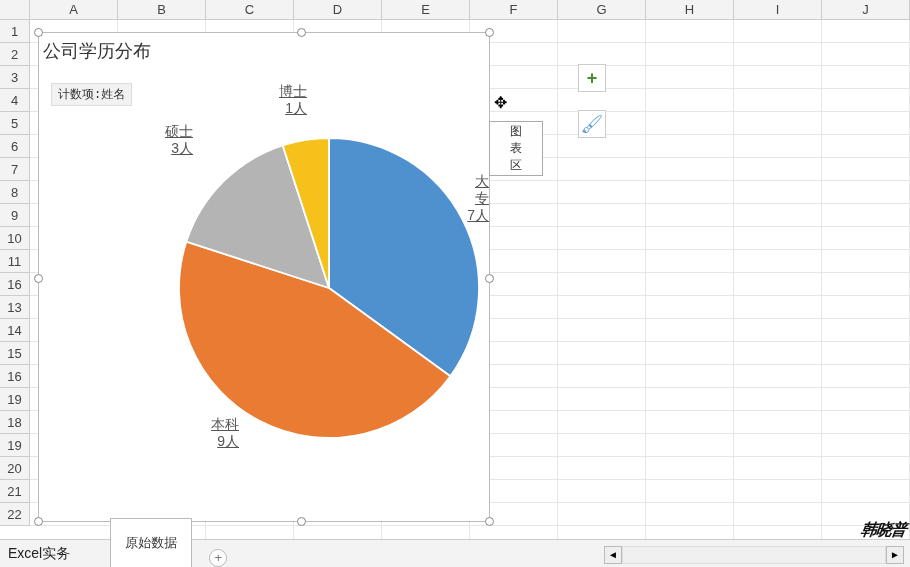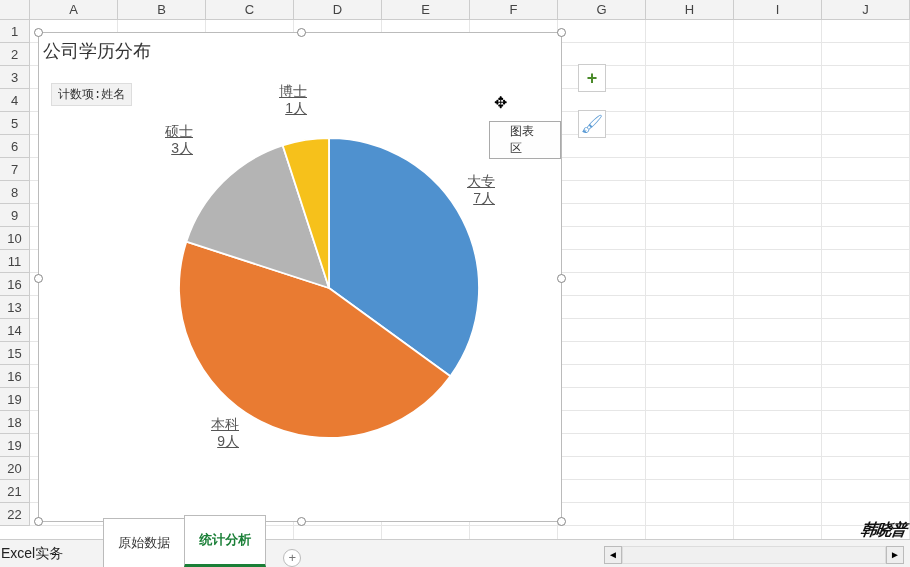--- a/index.html
+++ b/index.html
@@ -56,21 +56,21 @@
     top: 20px; left: 30px;
     right: 0; bottom: 28px;
     background:
       repeating-linear-gradient(to right, transparent 0 87px, #e6e6e6 87px 88px),
       repeating-linear-gradient(to bottom, transparent 0 22px, #e6e6e6 22px 23px);
   }
   
   .chart-box {
     position: absolute;
     left: 38px; top: 32px;
-    width: 524px; height: 490px;
+    width: 452px; height: 490px;
     background: #fff;
     border: 1px solid #bbb;
   }
   .chart-title {
     position: absolute;
     left: 4px; top: 6px;
     font-size: 18px;
     color: #333;
   }
   .legend-box {
@@ -136,21 +136,21 @@
   .status {
     position: absolute;
     left: 0; bottom: 0;
     width: 100%; height: 28px;
     background: #f3f3f3;
     border-top: 1px solid #ccc;
     display: flex;
     align-items: center;
   }
   .status .footer-label {
-    margin-left: 1px;
+    margin-left: 8px;
     font-size: 14px;
     color: #222;
   }
   .tabs {
     display: flex;
     margin-left: 40px;
     align-items: flex-end;
     height: 26px;
   }
   .tab {
@@ -292,21 +292,20 @@
 
 <div class="side-btn plus">+</div>
 <div class="side-btn brush">🖌</div>
 
 <div class="watermark">韩晓普</div>
 
 <div class="status">
   <span class="footer-label">Excel实务</span>
   <div class="tabs">
     <div class="tab">原始数据</div>
-    <div class="tab active">统计分析</div>
     <div class="new-sheet">+</div>
   </div>
   <div class="scrollbar">
     <div class="scroll-btn">◄</div>
     <div class="scroll-track"></div>
     <div class="scroll-btn">►</div>
   </div>
 </div>
 
 </body></html>

